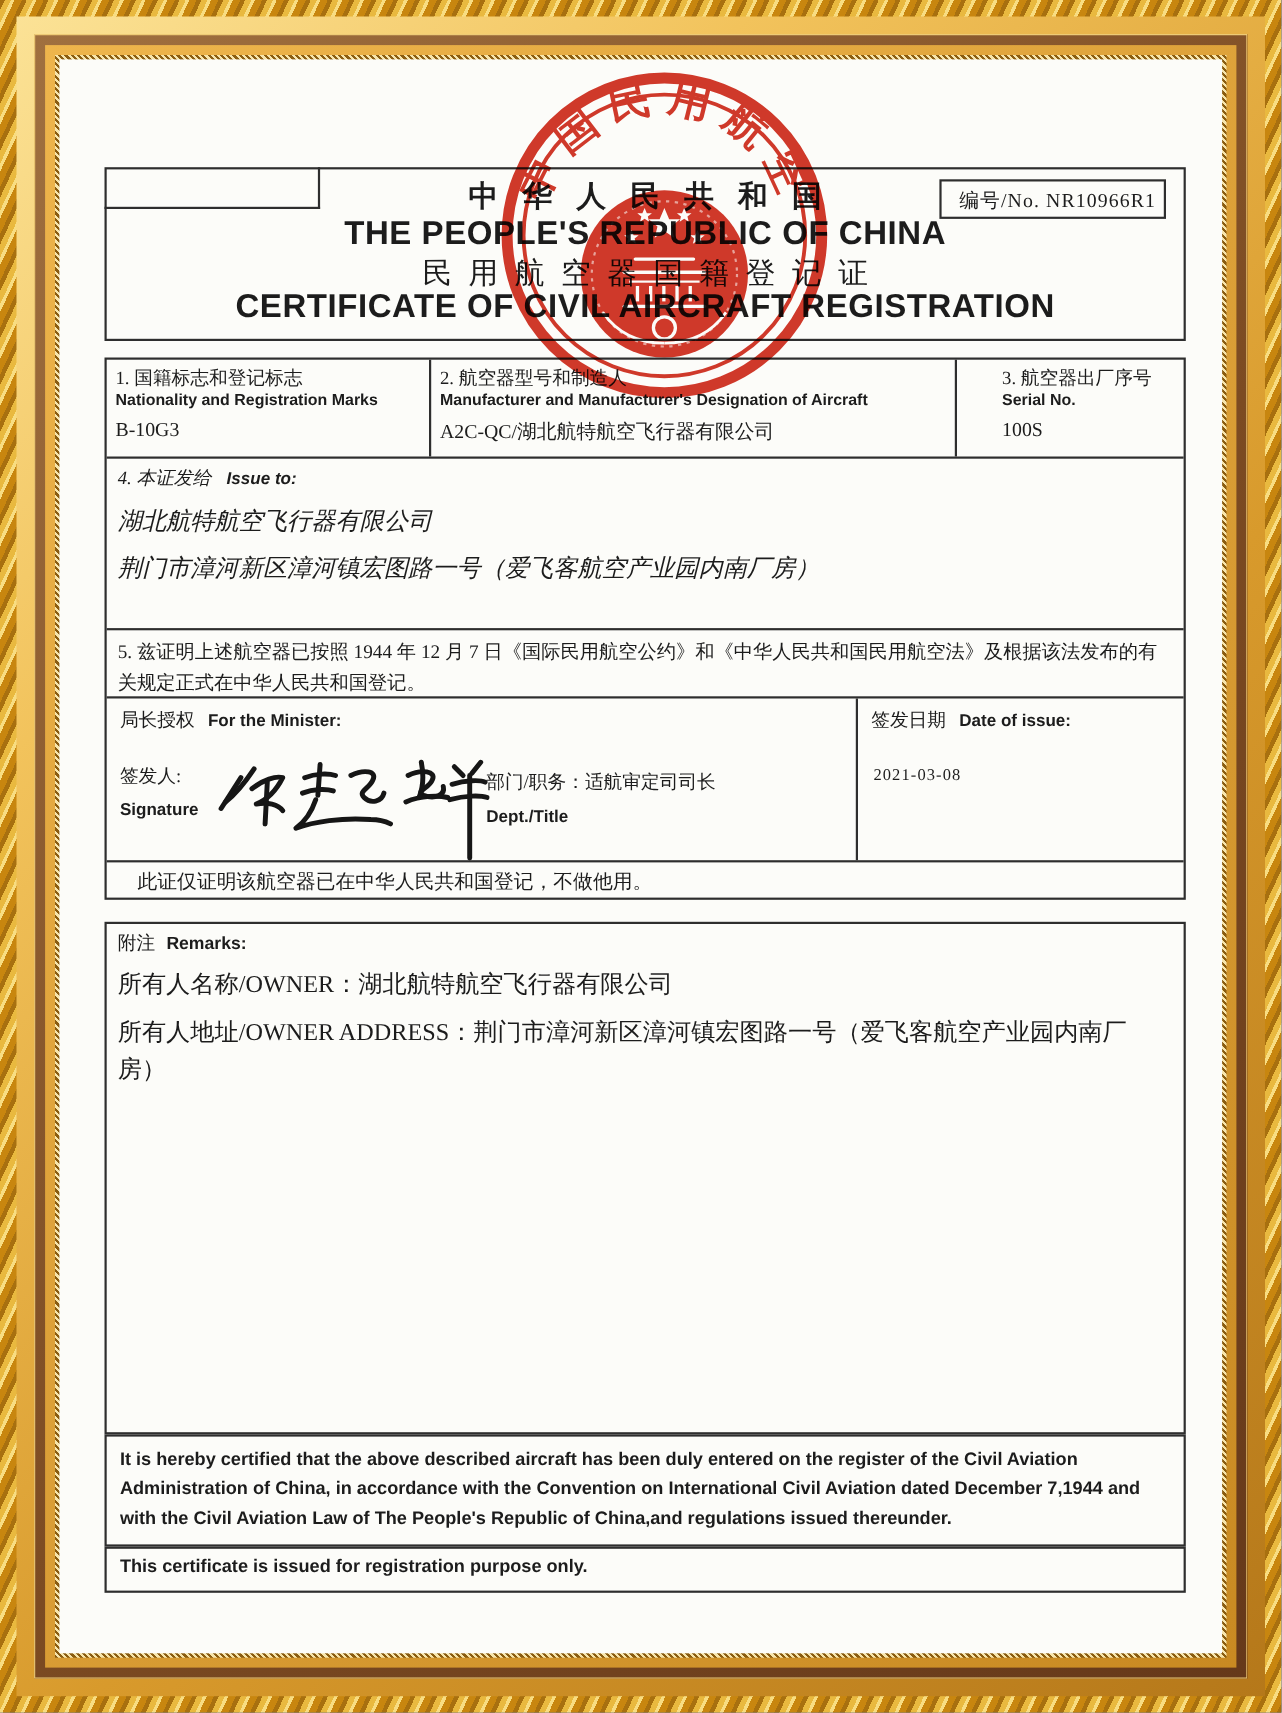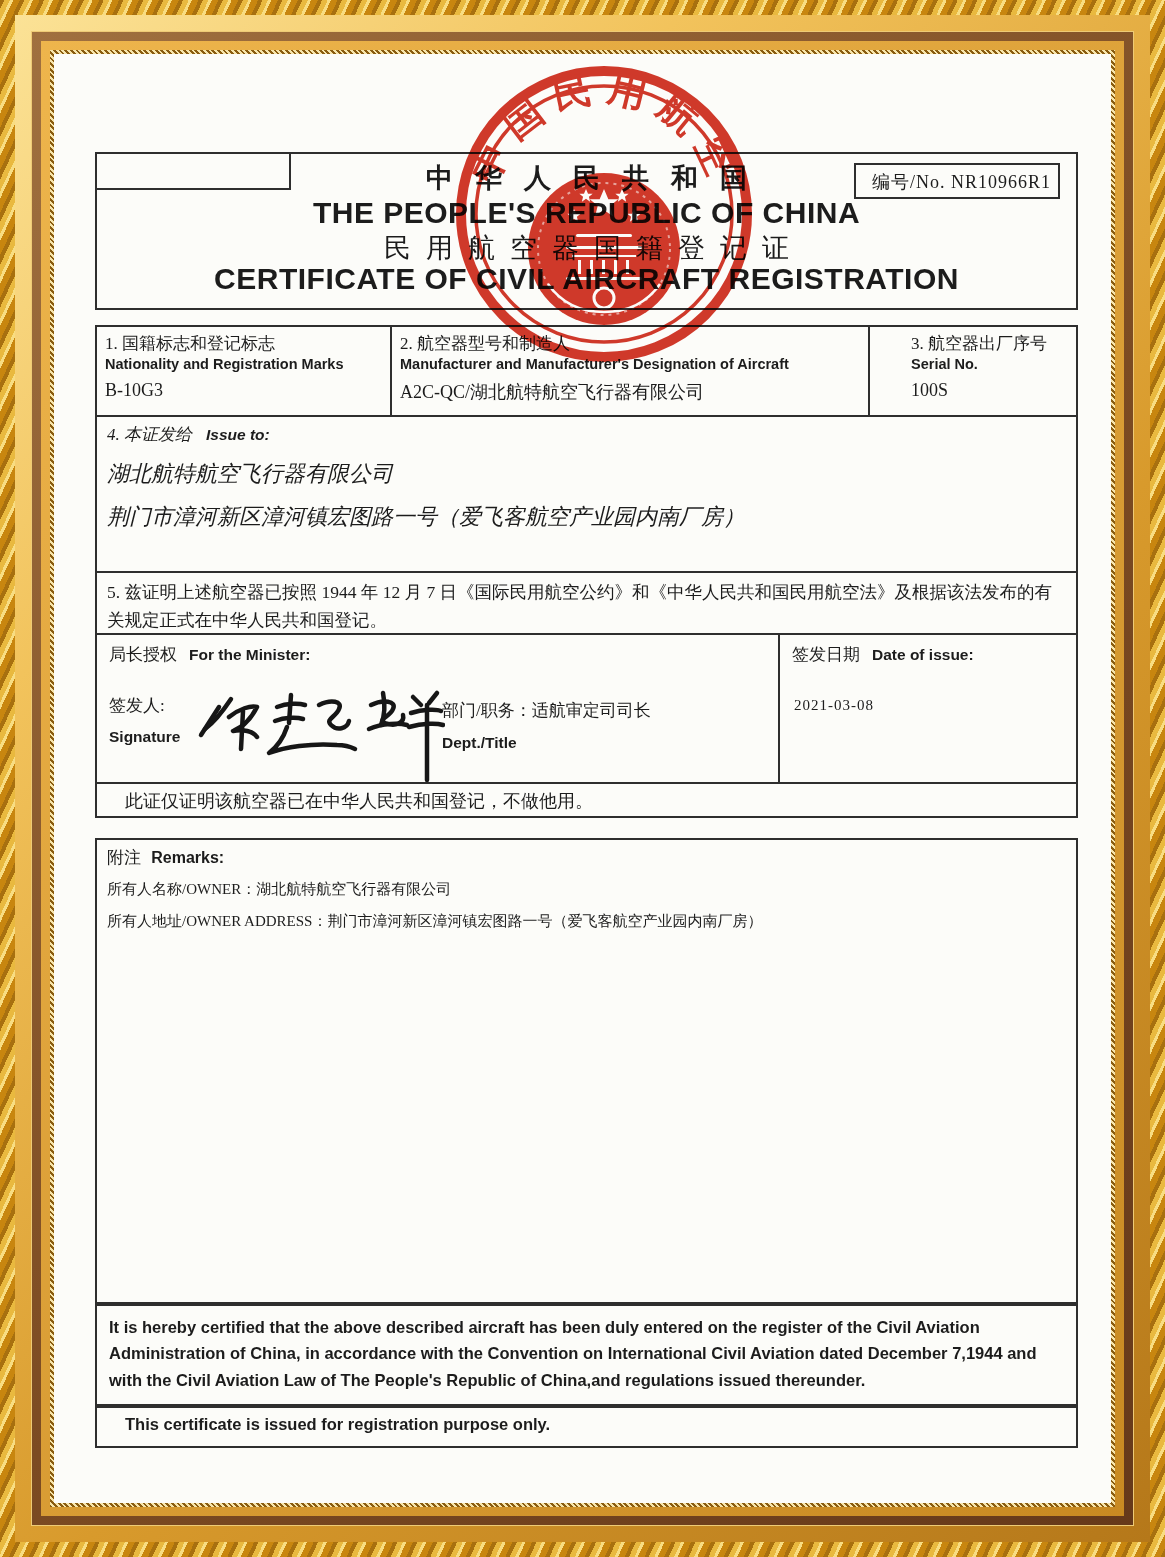--- a/index.html
+++ b/index.html
@@ -64,26 +64,26 @@
   .dept .zh{font-size:17px;}
   .dept .enb{font-size:15.5px;margin-top:12px;}
   .date-label{position:absolute;left:12px;top:8px;}
   .date-value{position:absolute;left:14px;top:62px;font-size:15px;letter-spacing:1px;}
   .row-stm{height:36px;padding:5px 28px;font-size:18px;border-bottom:none;}
 
   
   .remarks-box{left:95px;top:838px;width:983px;height:466px;padding:6px 10px;box-sizing:border-box;}
   .rem-label{font-size:17px;}
   .rem-label .enb{font-size:16px;margin-left:6px;}
-  .rem-line{font-size:15px;margin-top:9px;line-height:1.55;}
+  .rem-line{font-size:22px;margin-top:9px;line-height:1.55;}
 
   
   .english-box{left:95px;top:1304px;width:983px;height:102px;padding:8px 12px;box-sizing:border-box;
                font-size:16.5px;line-height:1.6;}
-  .last-box{left:95px;top:1406px;width:983px;height:42px;padding:7px 28px;box-sizing:border-box;font-size:16.5px;}
+  .last-box{left:95px;top:1406px;width:983px;height:42px;padding:7px 12px;box-sizing:border-box;font-size:16.5px;}
 
   
   .seal{position:absolute;left:452px;top:58px;width:306px;height:306px;mix-blend-mode:multiply;opacity:.93;}
 </style>
 </head>
 <body>
 
 <div class="page">
 
   <div class="f1"></div>

